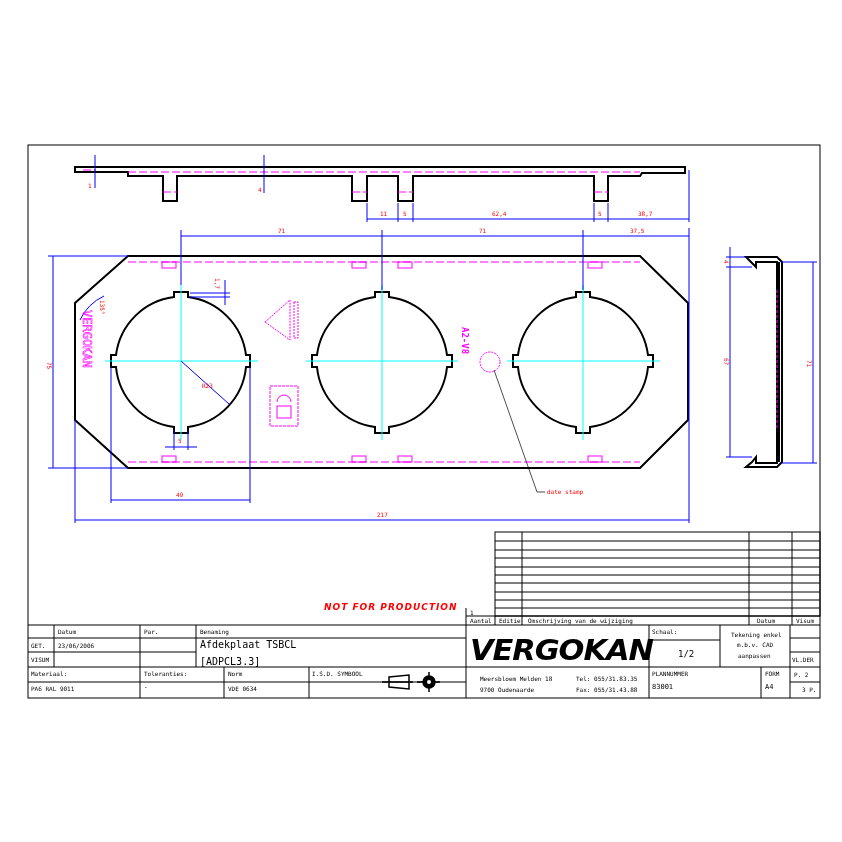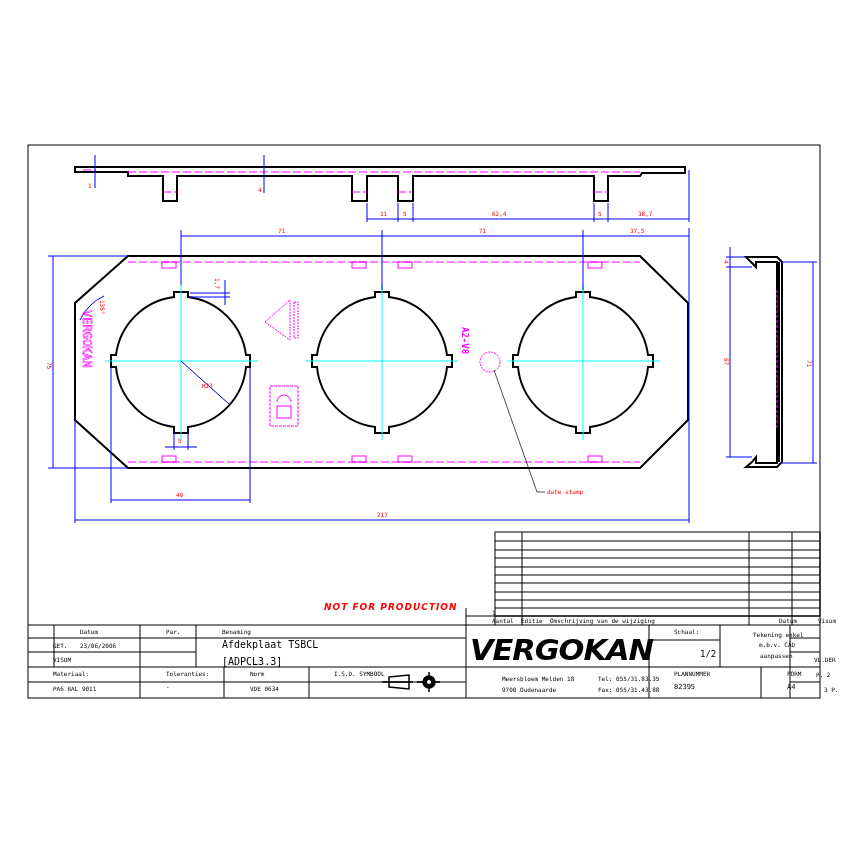--- a/index.html
+++ b/index.html
@@ -1,18 +1,18 @@
 <!DOCTYPE html>
 <html><head>
 <meta charset="utf-8">
 <style>
   html, body { margin:0; padding:0; background:#ffffff; }
   body { width:842px; height:842px; position:relative; overflow:hidden; font-family:"DejaVu Sans Mono", monospace; }
   #sheet { position:absolute; left:0; top:0; width:842px; height:726px; }
-  .lbl { position:absolute; font-family:"DejaVu Sans Mono", monospace; color:#000; white-space:nowrap; line-height:1;margin-left:22px; }
+  .lbl { position:absolute; font-family:"DejaVu Sans Mono", monospace; color:#000; white-space:nowrap; line-height:1; }
   .tiny { font-size:6px; }
   .small { font-size:7px; }
   .mid { font-size:10px; }
   .logo { position:absolute; font-family:"DejaVu Sans", sans-serif; font-weight:bold; font-style:italic; font-size:29px; letter-spacing:-1px; color:#000; line-height:1; transform:scaleX(1.05); transform-origin:left top; }
   .nfp { position:absolute; font-family:"DejaVu Sans", sans-serif; font-weight:bold; font-style:italic; font-size:9px; color:#ff0000; letter-spacing:1px; }
   .dimtxt { font-family:"DejaVu Sans Mono", monospace; font-size:6px; fill:#ff0000; }
 </style>
 </head>
 <body>
 
@@ -238,18 +238,18 @@
   <div class="lbl tiny" style="left:576px;top:676px;">Tel: 055/31.83.35</div>
   <div class="lbl tiny" style="left:576px;top:687px;">Fax: 055/31.43.88</div>
 
   <div class="lbl tiny" style="left:652px;top:629px;">Schaal:</div>
   <div class="lbl mid" style="left:678px;top:650px;font-size:9px;">1/2</div>
   <div class="lbl tiny" style="left:731px;top:632px;">Tekening enkel</div>
   <div class="lbl tiny" style="left:737px;top:642px;">m.b.v. CAD</div>
   <div class="lbl tiny" style="left:738px;top:653px;">aanpassen</div>
   <div class="lbl tiny" style="left:792px;top:657px;">VL.DER</div>
   <div class="lbl tiny" style="left:652px;top:671px;">PLANNUMMER</div>
-  <div class="lbl small" style="left:652px;top:684px;">82395</div>
+  <div class="lbl small" style="left:652px;top:684px;">83001</div>
   <div class="lbl tiny" style="left:765px;top:671px;">FORM</div>
   <div class="lbl small" style="left:765px;top:684px;text-align:center;">A4</div>
   <div class="lbl tiny" style="left:794px;top:672px;">P. 2</div>
   <div class="lbl tiny" style="left:802px;top:687px;">3 P.</div>
 </div>
 
 </body></html>

